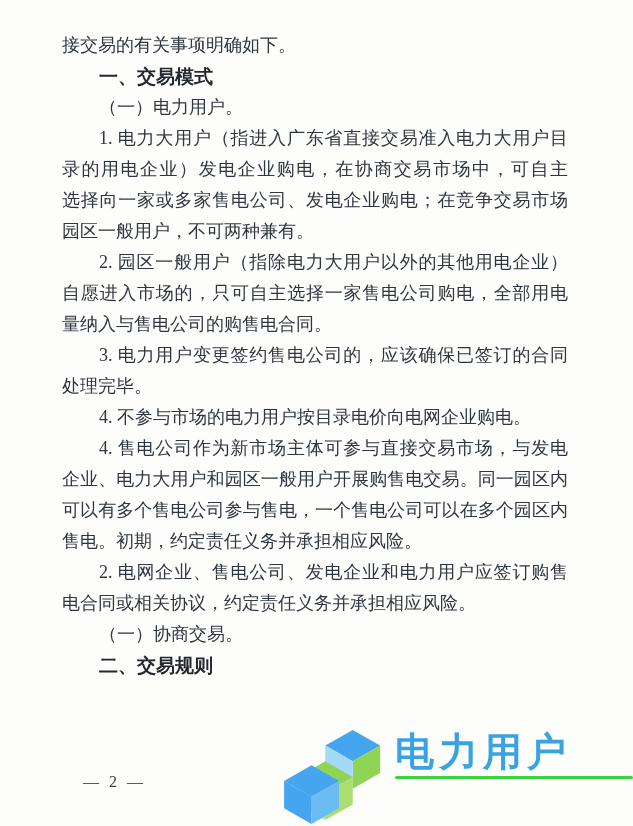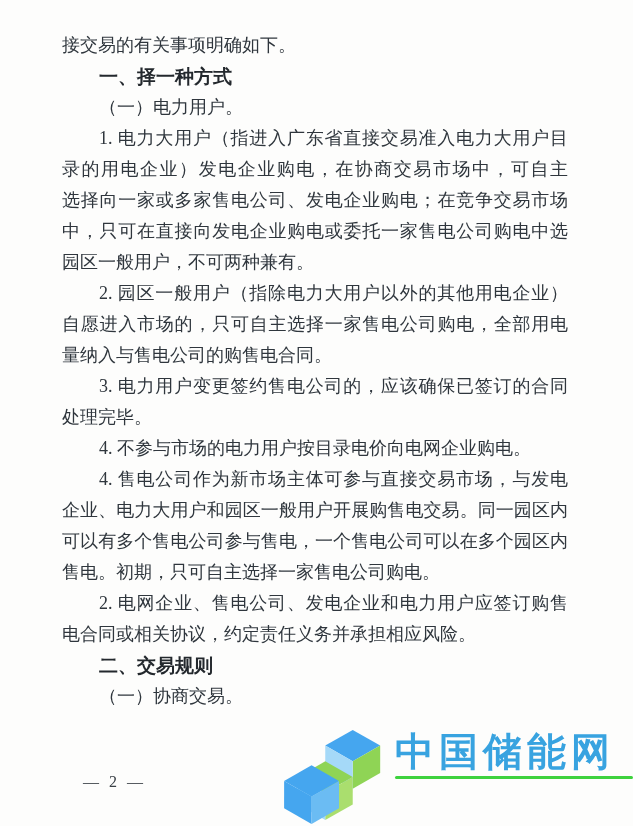--- a/index.html
+++ b/index.html
@@ -76,62 +76,61 @@
   .wm-url .core{font-size:32px;font-weight:700;color:var(--brand-red);letter-spacing:1px;margin-top:48px;}
   .wm-url .suf{font-size:18px;color:var(--url-blue);font-family:Liberation Mono, monospace;}
 </style>
 </head>
 <body>
 
 <div class="page">
 
   <div class="doc-text" id="doc-lines">
       <div class="line body">接交易的有关事项明确如下。</div>
-      <div class="line heading indent">一、择一种方式</div>
+      <div class="line heading indent">一、交易模式</div>
       <div class="line body indent">（一）电力用户。</div>
       <div class="line body indent stretch">1. 电力大用户（指进入广东省直接交易准入电力大用户目</div>
       <div class="line body stretch">录的用电企业）发电企业购电，在协商交易市场中，可自主</div>
       <div class="line body stretch">选择向一家或多家售电公司、发电企业购电；在竞争交易市场</div>
-      <div class="line body stretch">中，只可在直接向发电企业购电或委托一家售电公司购电中选</div>
       <div class="line body">园区一般用户，不可两种兼有。</div>
       <div class="line body indent stretch">2. 园区一般用户（指除电力大用户以外的其他用电企业）</div>
       <div class="line body stretch">自愿进入市场的，只可自主选择一家售电公司购电，全部用电</div>
       <div class="line body">量纳入与售电公司的购售电合同。</div>
       <div class="line body indent stretch">3. 电力用户变更签约售电公司的，应该确保已签订的合同</div>
       <div class="line body">处理完毕。</div>
       <div class="line body indent">4. 不参与市场的电力用户按目录电价向电网企业购电。</div>
       <div class="line body indent stretch">4. 售电公司作为新市场主体可参与直接交易市场，与发电</div>
       <div class="line body stretch">企业、电力大用户和园区一般用户开展购售电交易。同一园区内</div>
       <div class="line body stretch">可以有多个售电公司参与售电，一个售电公司可以在多个园区内</div>
-      <div class="line body">售电。初期，只可自主选择一家售电公司购电。</div>
+      <div class="line body">售电。初期，约定责任义务并承担相应风险。</div>
       <div class="line body indent stretch">2. 电网企业、售电公司、发电企业和电力用户应签订购售</div>
       <div class="line body">电合同或相关协议，约定责任义务并承担相应风险。</div>
+      <div class="line body indent">（一）协商交易。</div>
       <div class="line heading indent">二、交易规则</div>
-      <div class="line body indent">（一）协商交易。</div>
     </div>
 
   <div class="page-number">— 2 —</div>
 
   <div class="watermark">
     <svg class="cubes" viewBox="0 0 112 102" xmlns="http://www.w3.org/2000/svg" aria-hidden="true">
 
       <polygon points="70,4 98,20 70,36 42,20" fill="var(--cube-blue)"></polygon>
       <polygon points="98,20 98,48 70,64 70,36" fill="var(--cube-green)"></polygon>
       <polygon points="42,20 42,48 70,64 70,36" fill="var(--cube-blue-light)"></polygon>
 
       <polygon points="42,36 70,52 42,68 14,52" fill="var(--cube-green)"></polygon>
       <polygon points="70,52 70,80 42,96 42,68" fill="var(--cube-green-light)"></polygon>
       <polygon points="14,52 14,80 42,96 42,68" fill="var(--cube-blue-light)"></polygon>
 
       <polygon points="28,40 56,56 28,72 0,56" fill="var(--cube-blue)"></polygon>
       <polygon points="0,56 0,84 28,100 28,72" fill="var(--cube-blue)"></polygon>
       <polygon points="56,56 56,84 28,100 28,72" fill="var(--cube-blue-mid)"></polygon>
     </svg>
     <div class="wm-text">
-      <div class="wm-title">中国储能网</div>
+      <div class="wm-title">电力用户</div>
       <div class="wm-divider"></div>
       <div class="wm-url">
         <span class="pre">www.</span>
           <span class="core">escn</span>
           <span class="suf">.com.cn</span>
       </div>
     </div>
   </div>
 
 </div>

